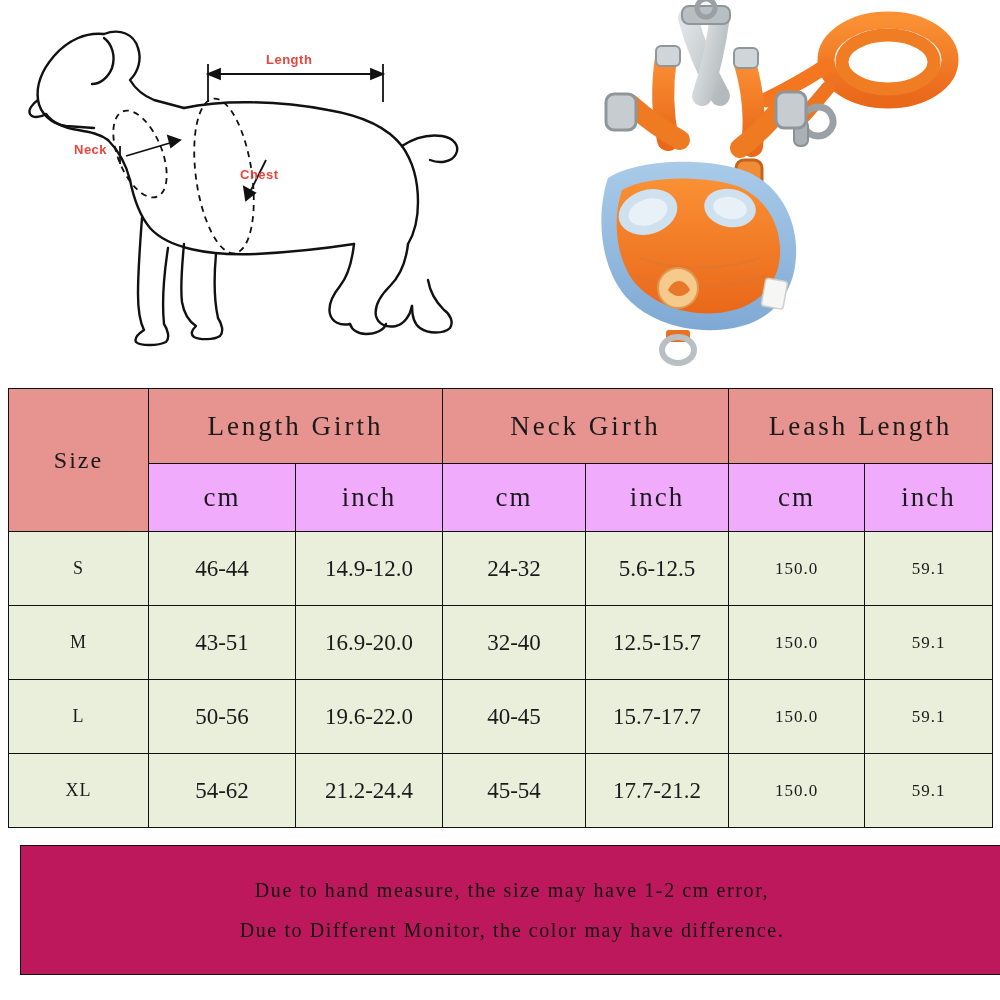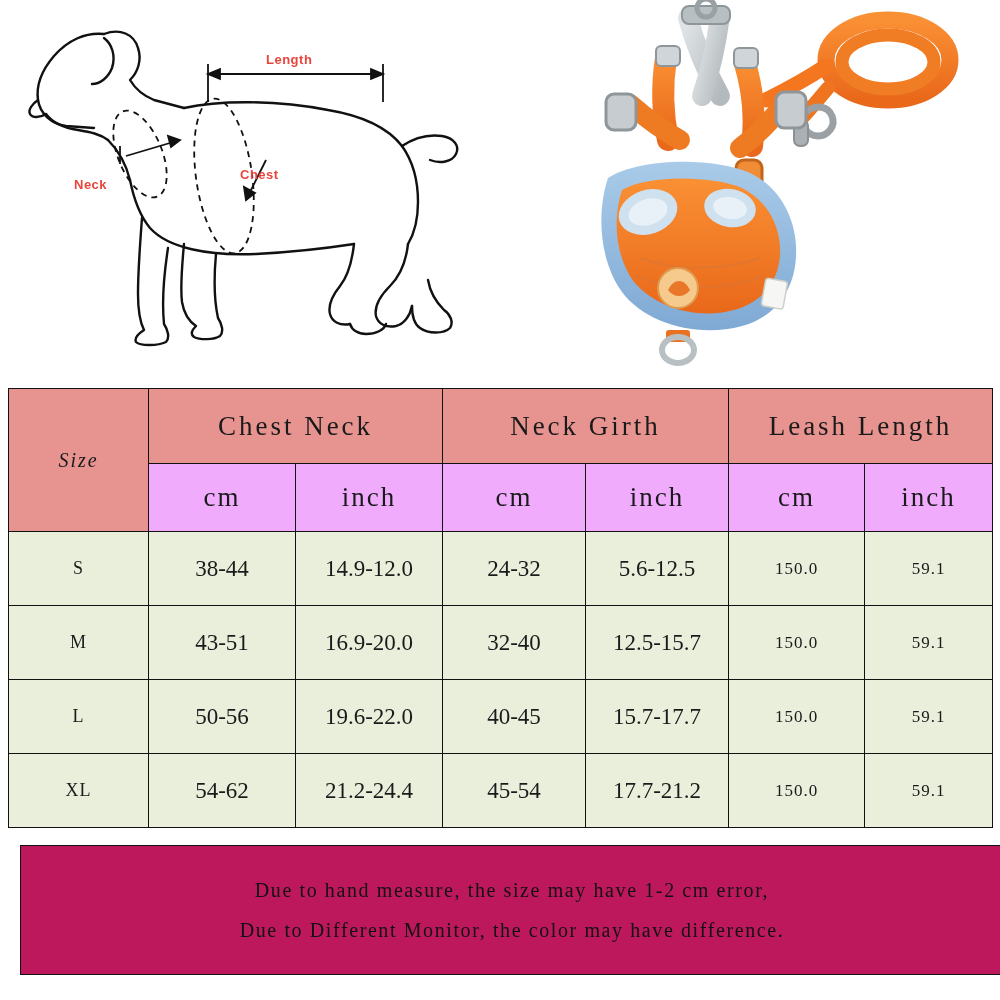--- a/index.html
+++ b/index.html
@@ -34,21 +34,21 @@
   }
   .measure-label {
     position: absolute;
     color: #e8453c;
     font-family: "Liberation Sans", sans-serif;
     font-weight: bold;
     font-size: 13px;
     letter-spacing: .5px;
   }
   .lbl-length { left: 258px; top: 48px; }
-  .lbl-neck   { left: 66px;  top: 138px; margin-top: 35px; }
+  .lbl-neck   { left: 66px;  top: 138px; }
   .lbl-chest  { left: 232px; top: 163px; }
 
   
   .table-wrap {
     position: absolute;
     left: 8px; top: 388px;
     width: 984px;
   }
   table.size-table {
     border-collapse: collapse;
@@ -62,23 +62,22 @@
     color: #1a1a1a;
     padding: 0;
   }
   .hdr-row td {
     background: #e79490;
     height: 75px;
     font-size: 27px;
     letter-spacing: 3px;
   }
   .hdr-row td.size-cell {
-    font-size: 20px;
+    font-size: 24px;
     letter-spacing: 2px;
-    font-style: italic;
   }
   .unit-row td {
     background: #f0abfc;
     height: 68px;
     font-size: 27px;
     letter-spacing: 2px;
   }
   .data-row td {
     background: #eaefdc;
     height: 74px;
@@ -292,36 +291,36 @@
           <col class="c-cm">
           <col class="c-inch">
         <col class="c-cm2">
           <col class="c-inch2">
           <col class="c-cm3">
           <col class="c-inch3">
       </colgroup>
       <tbody>
         <tr class="hdr-row">
           <td class="size-cell" rowspan="2">Size</td>
-          <td colspan="2">Chest Neck</td>
+          <td colspan="2">Length Girth</td>
           <td colspan="2">Neck Girth</td>
           <td colspan="2">Leash Length</td>
         </tr>
         <tr class="unit-row">
           <td>cm</td>
           <td>inch</td>
           <td>cm</td>
           <td>inch</td>
           <td>cm</td>
           <td>inch</td>
         </tr>
 
         <tr class="data-row">
           <td class="sz">S</td>
-          <td>38-44</td>
+          <td>46-44</td>
           <td>14.9-12.0</td>
           <td>24-32</td>
           <td>5.6-12.5</td>
           <td class="leash">150.0</td>
           <td class="leash">59.1</td>
         </tr>
         <tr class="data-row">
           <td class="sz">M</td>
           <td>43-51</td>
           <td>16.9-20.0</td>

